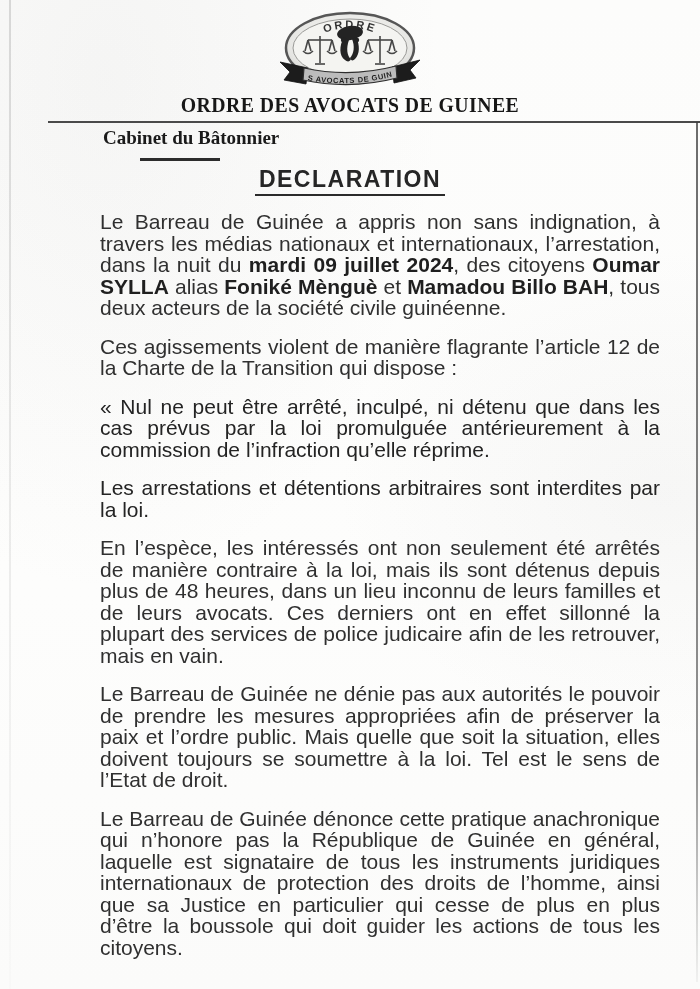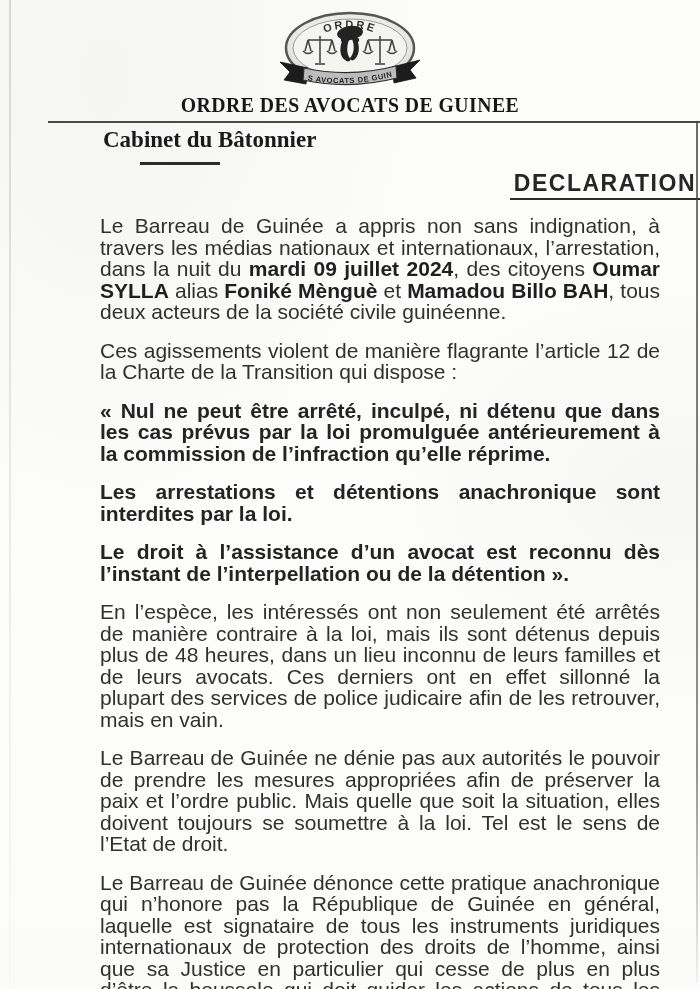--- a/index.html
+++ b/index.html
@@ -42,31 +42,31 @@
   }
   .header-rule {
     margin: 3px 0 0 48px;
     height: 2px;
     background: #4a4a4a;
   }
   .cabinet {
     margin: 4px 0 0 103px;
     font-family: "Liberation Serif", "DejaVu Serif", serif;
     font-weight: 700;
-    font-size: 23px;
+    font-size: 19px;
     color: #1a1a1a;
   }
   .cabinet-underline {
     margin: 9px 0 0 140px;
     width: 80px;
     height: 3px;
     background: #2c2c2c;
   }
   .doc-title {
-    text-align: right;
+    text-align: center;
     margin-top: 5px;
   }
   .doc-title span {
     display: inline-block;
     font-weight: 700;
     font-size: 23px;
     letter-spacing: 1.5px;
     color: #262626;
     border-bottom: 2.5px solid #2b2b2b;
     padding: 0 4px 1px 4px;
@@ -75,21 +75,21 @@
     margin: 15px 40px 0 100px;
   }
   .para {
     margin: 0 0 17px 0;
     font-size: 21px;
     line-height: 21.5px;
     text-align: justify;
     color: #303030;
   }
   .para b { color: #1f1f1f; }
-  .para.bold-para { font-weight: 700; color: #242424; }
+  .para.bold-para { font-weight: 400; color: #242424; }
   .logo-svg { display: block; }
 </style>
 </head>
 <body>
 
 <div class="page">
 
   <div class="scan-edge-left"></div>
   <div class="scan-edge-right"></div>
 
@@ -165,20 +165,19 @@
   <div class="cabinet-underline"></div>
 
   <div class="doc-title">
     <span>DECLARATION</span>
   </div>
 
   <div class="body-text">
     <p class="para"><span>Le Barreau de Guinée a appris non sans indignation, à travers les médias nationaux et internationaux, l’arrestation, dans la nuit du </span><b>mardi 09 juillet 2024</b><span>, des citoyens </span><b>Oumar SYLLA</b><span> alias </span><b>Foniké Mènguè</b><span> et </span><b>Mamadou Billo BAH</b><span>, tous deux acteurs de la société civile guinéenne.</span></p>
     <p class="para"><span>Ces agissements violent de manière flagrante l’article 12 de la Charte de la Transition qui dispose :</span></p>
     <p class="para bold-para"><span>« Nul ne peut être arrêté, inculpé, ni détenu que dans les cas prévus par la loi promulguée antérieurement à la commission de l’infraction qu’elle réprime.</span></p>
-    <p class="para bold-para"><span>Les arrestations et détentions anachronique sont interdites par la loi.</span></p>
-    <p class="para bold-para"><span>Le droit à l’assistance d’un avocat est reconnu dès l’instant de l’interpellation ou de la détention ».</span></p>
+    <p class="para bold-para"><span>Les arrestations et détentions arbitraires sont interdites par la loi.</span></p>
     <p class="para"><span>En l’espèce, les intéressés ont non seulement été arrêtés de manière contraire à la loi, mais ils sont détenus depuis plus de 48 heures, dans un lieu inconnu de leurs familles et de leurs avocats. Ces derniers ont en effet sillonné la plupart des services de police judicaire afin de les retrouver, mais en vain.</span></p>
     <p class="para"><span>Le Barreau de Guinée ne dénie pas aux autorités le pouvoir de prendre les mesures appropriées afin de préserver la paix et l’ordre public. Mais quelle que soit la situation, elles doivent toujours se soumettre à la loi. Tel est le sens de l’Etat de droit.</span></p>
     <p class="para"><span>Le Barreau de Guinée dénonce cette pratique anachronique qui n’honore pas la République de Guinée en général, laquelle est signataire de tous les instruments juridiques internationaux de protection des droits de l’homme, ainsi que sa Justice en particulier qui cesse de plus en plus d’être la boussole qui doit guider les actions de tous les citoyens.</span></p>
   </div>
 
 </div>
 
 </body></html>

